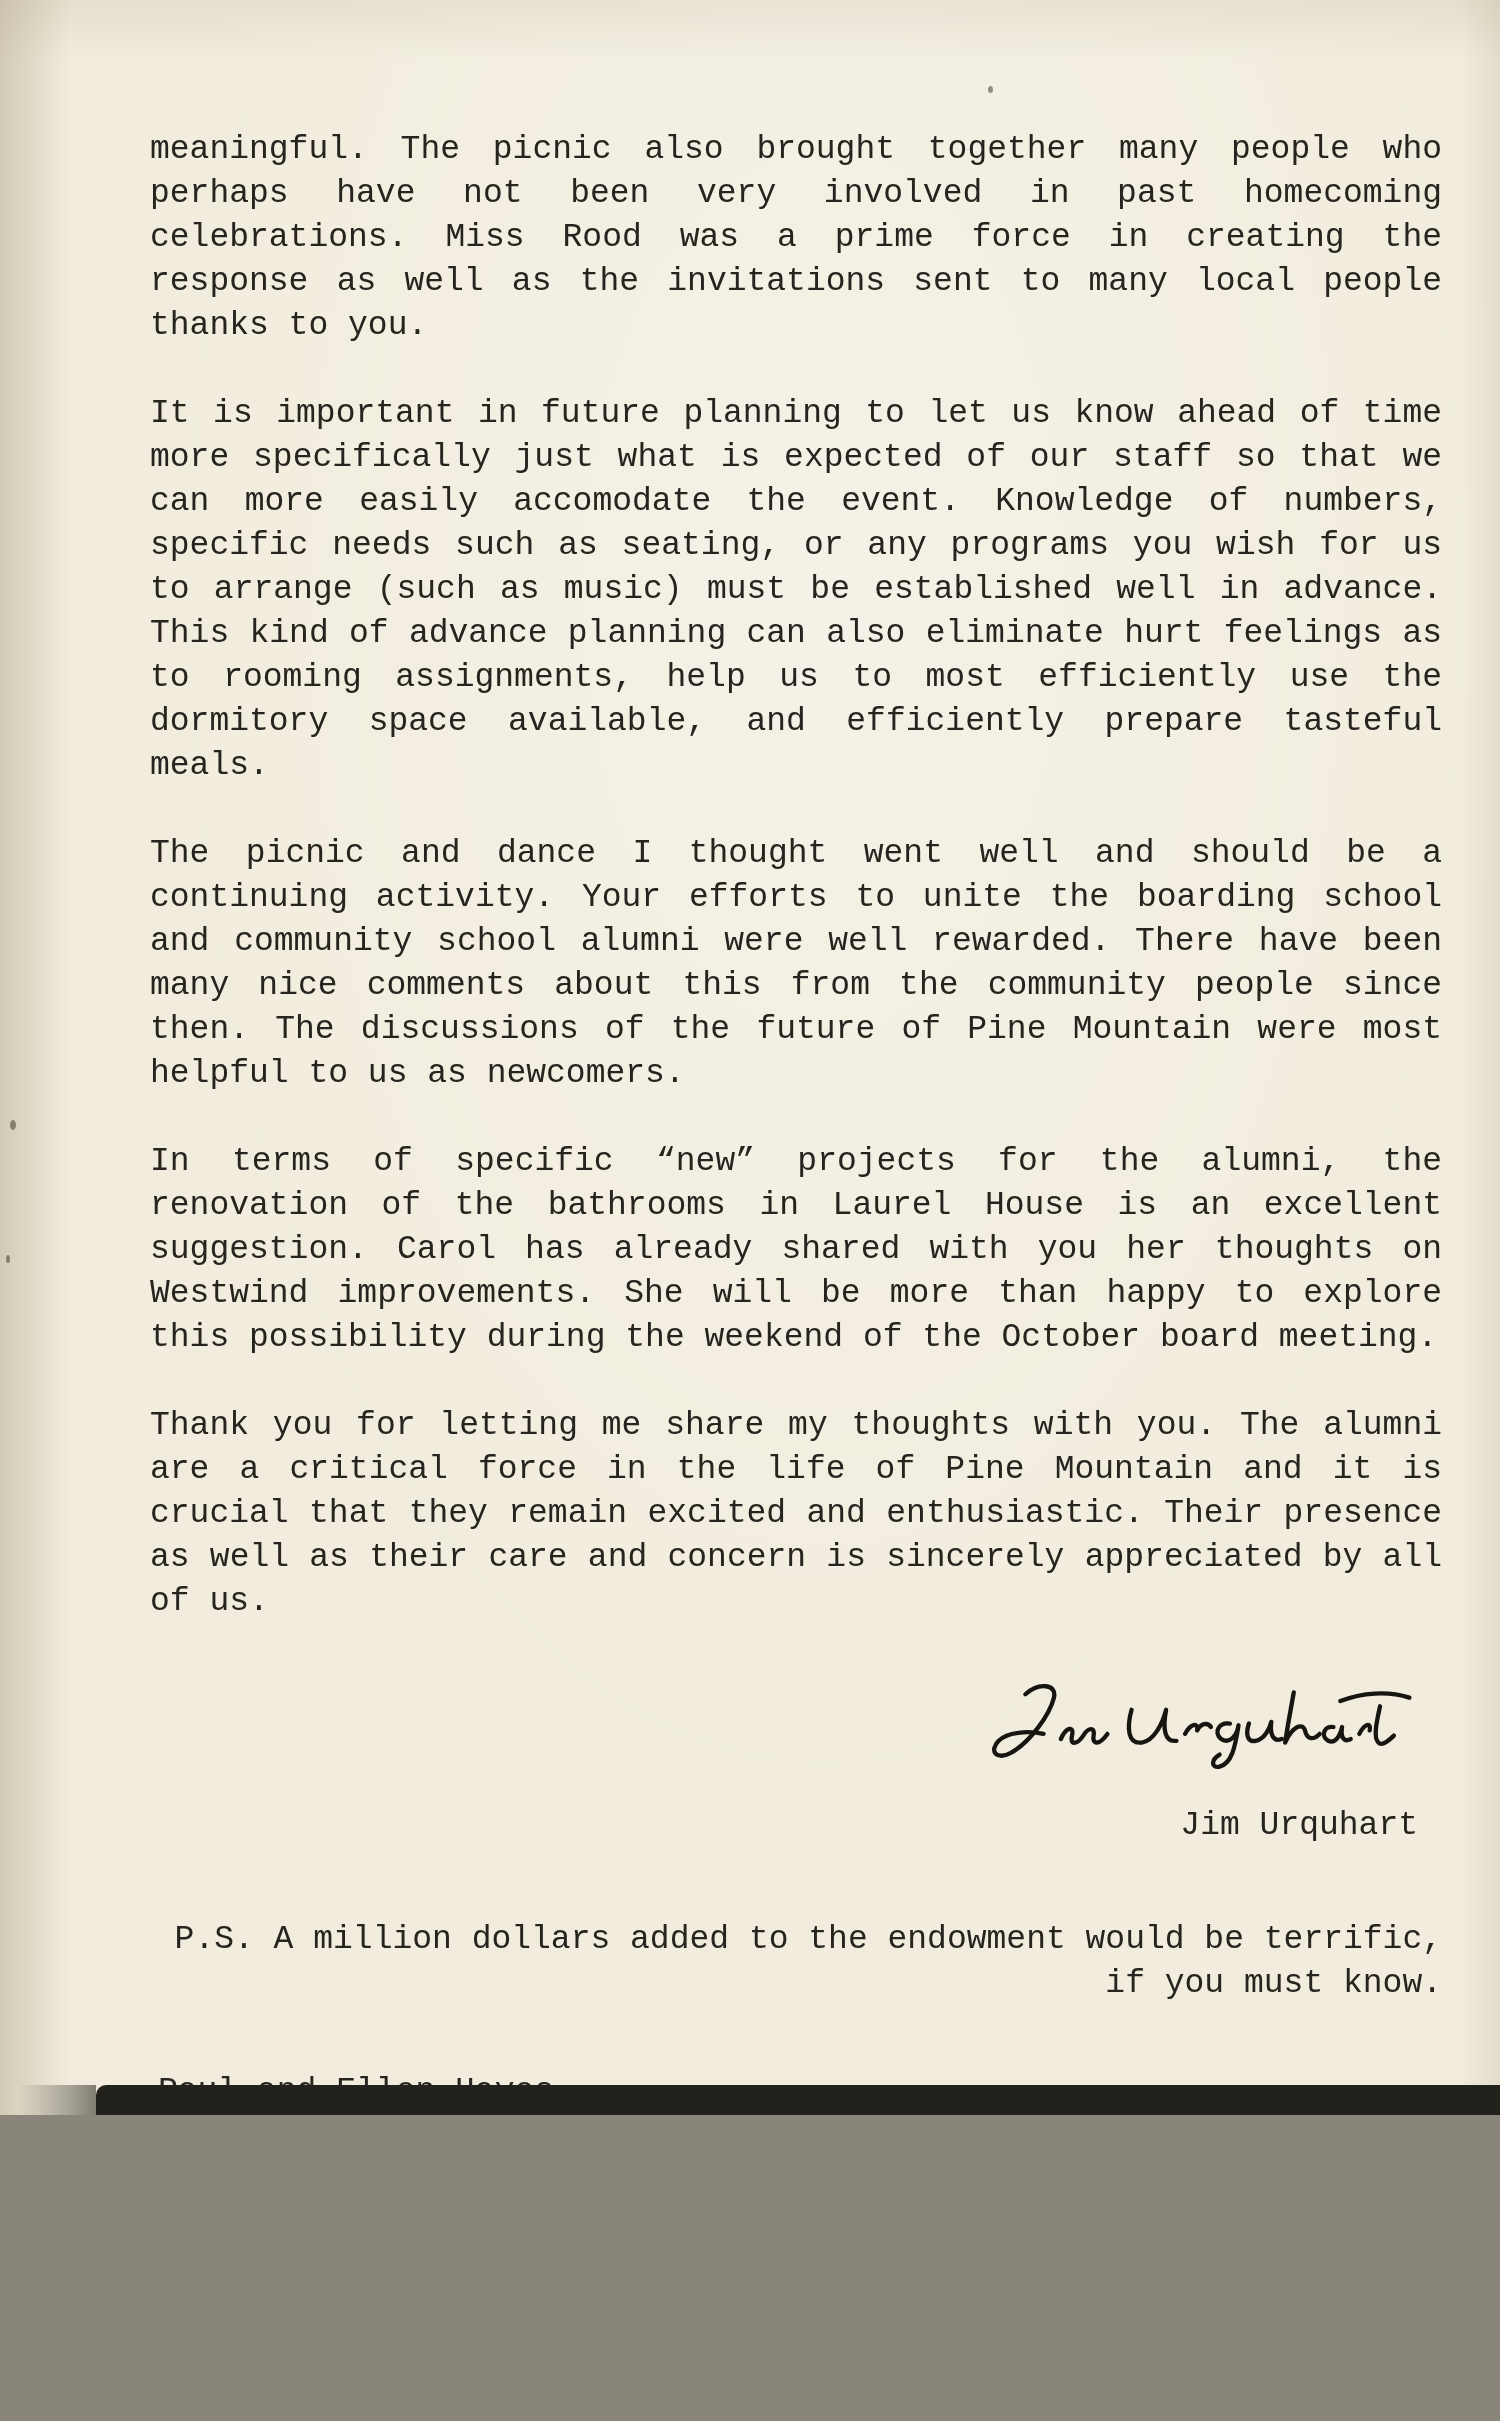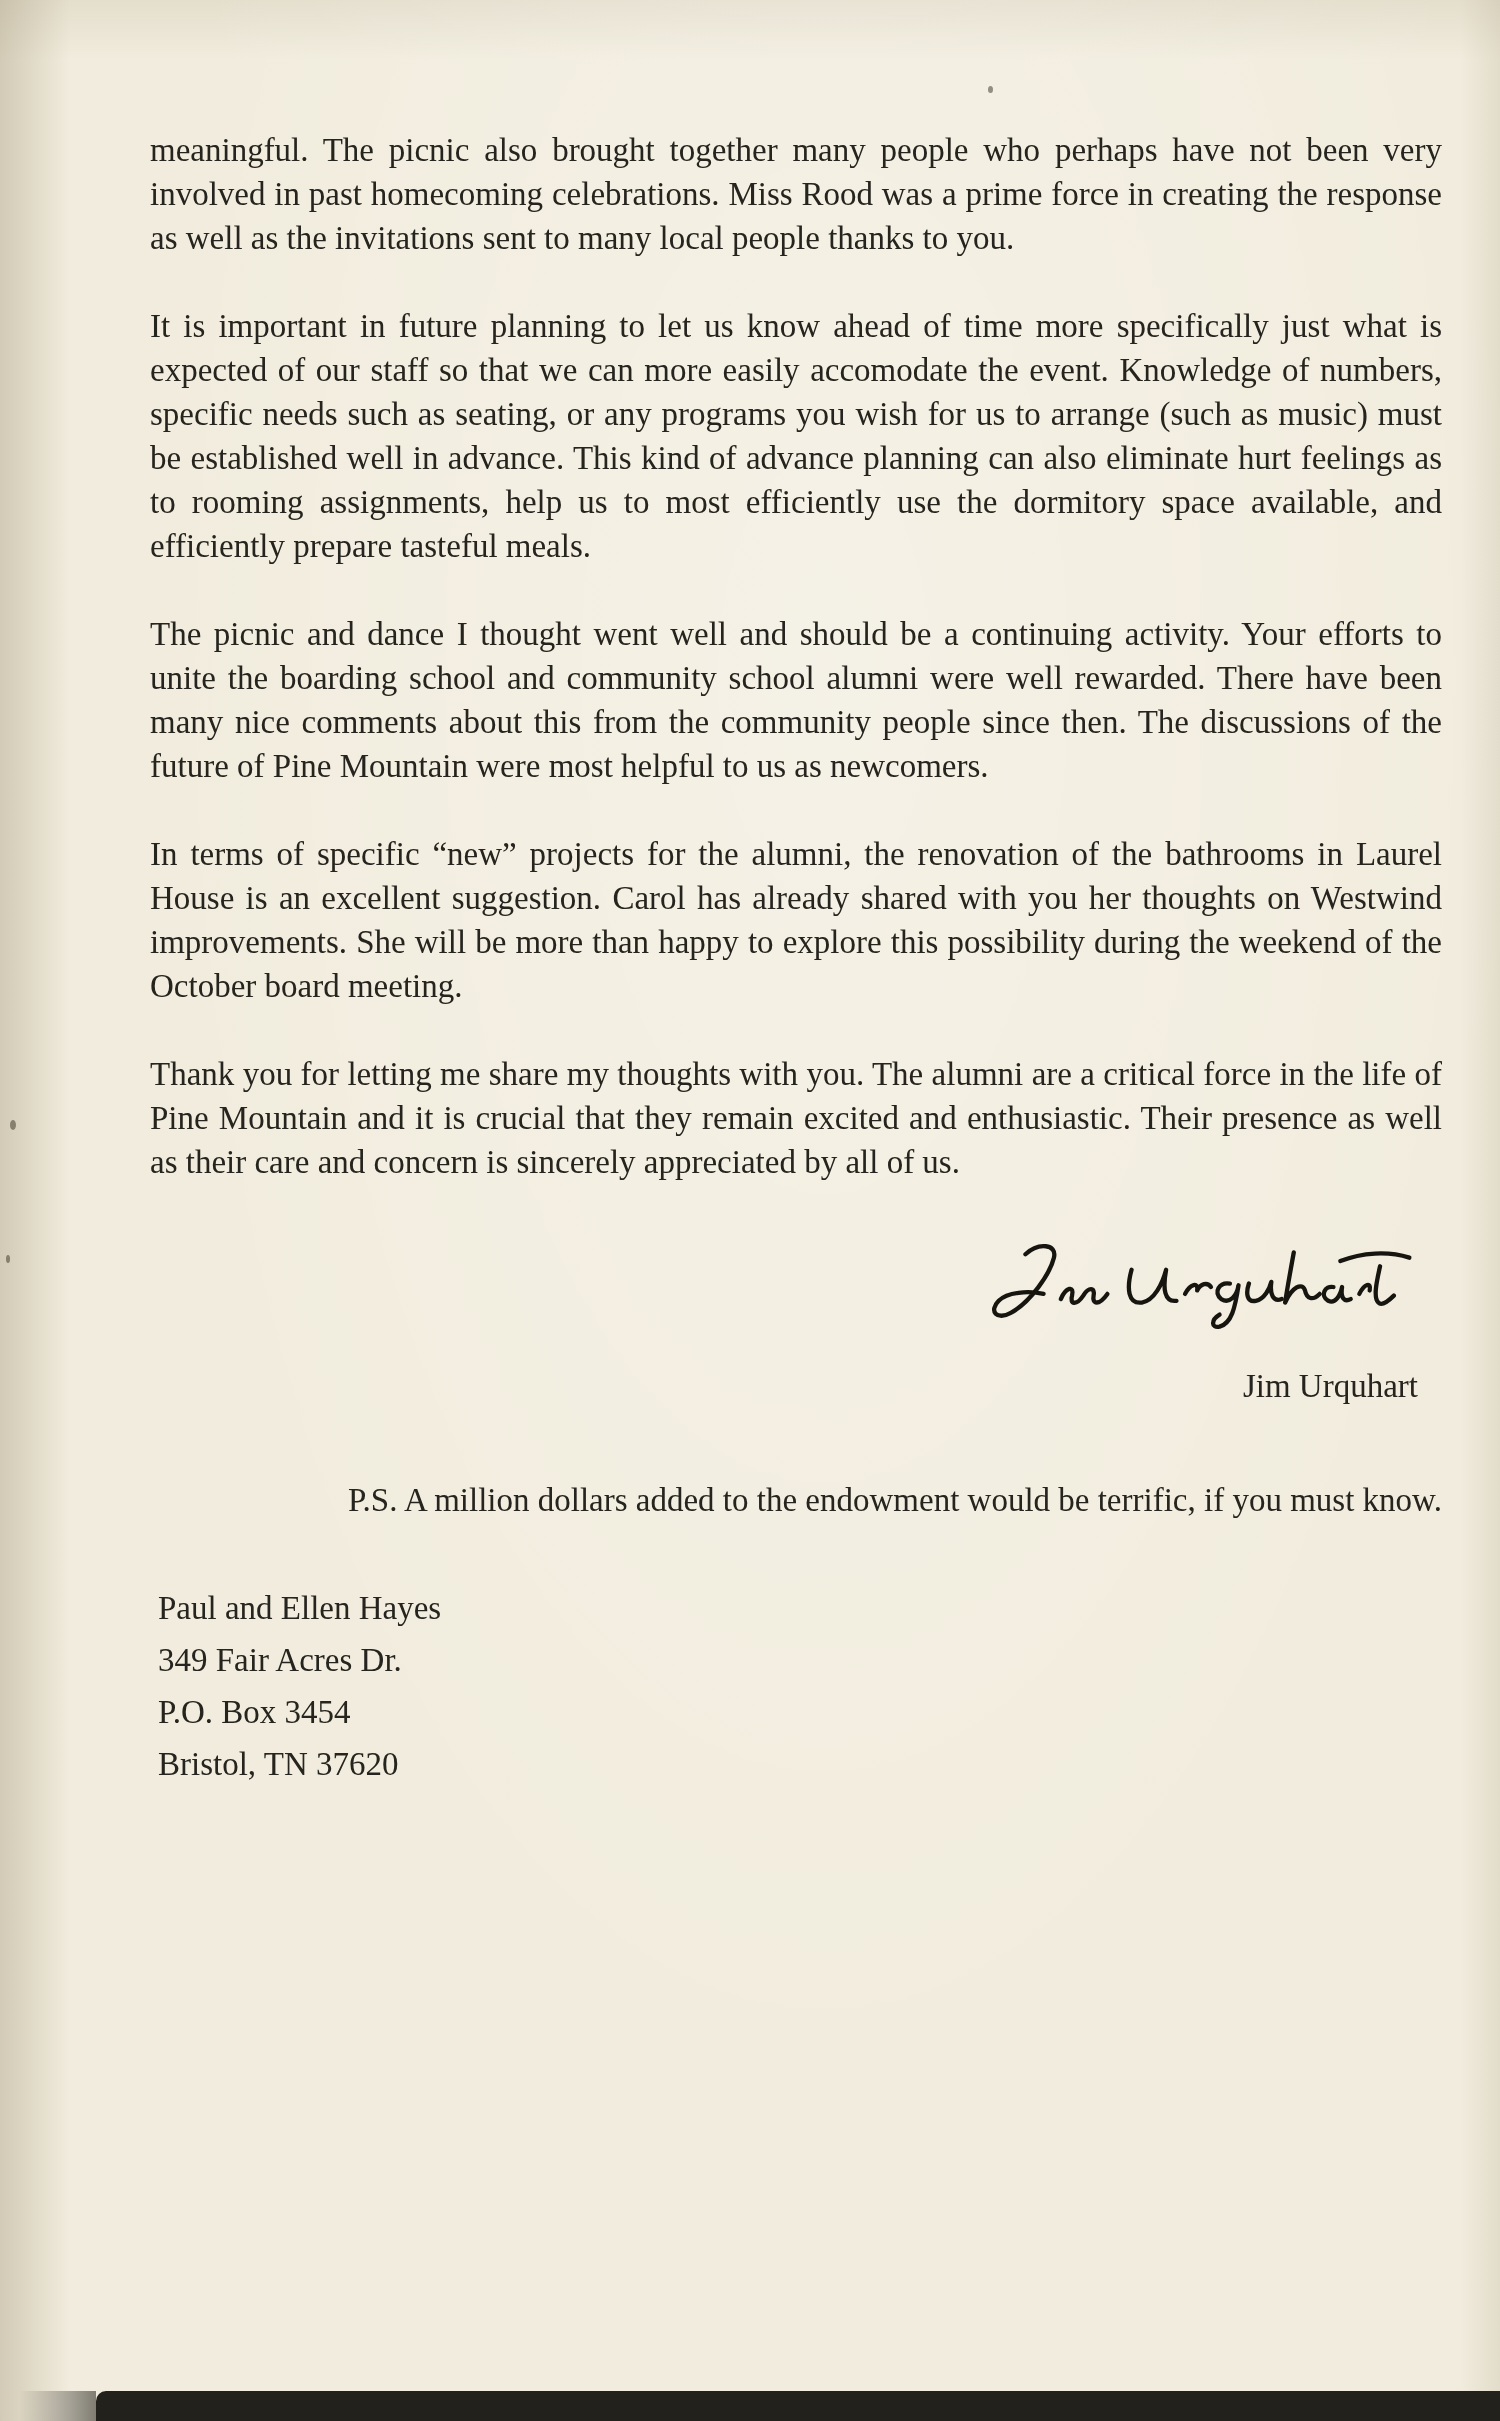--- a/index.html
+++ b/index.html
@@ -3,30 +3,30 @@
 <meta charset="utf-8">
 <style>
   html, body {
     margin: 0;
     padding: 0;
     background: #8a857a;
   }
   .page {
     position: relative;
     width: 1500px;
-    height: 2421px;
+    height: 2115px;
     margin: 0 auto;
     overflow: hidden;
     background:
       radial-gradient(ellipse at 55% 28%, rgba(255,255,255,0.28), rgba(255,255,255,0) 62%),
       linear-gradient(to right, rgba(160,148,118,0.38), rgba(160,148,118,0) 70px),
       linear-gradient(to left, rgba(160,148,118,0.18), rgba(160,148,118,0) 40px),
       linear-gradient(to bottom, rgba(160,148,118,0.16), rgba(160,148,118,0) 60px),
       #f1ecdd;
-    font-family: Liberation Serif, serif;
+    font-family: Liberation Mono, monospace;
     color: #26241e;
   }
   .content {
     padding: 128px 58px 0 150px;
   }
   .content p {
     margin: 0 0 44px 0;
     font-size: 33px;
     line-height: 44px;
     text-align: justify;

